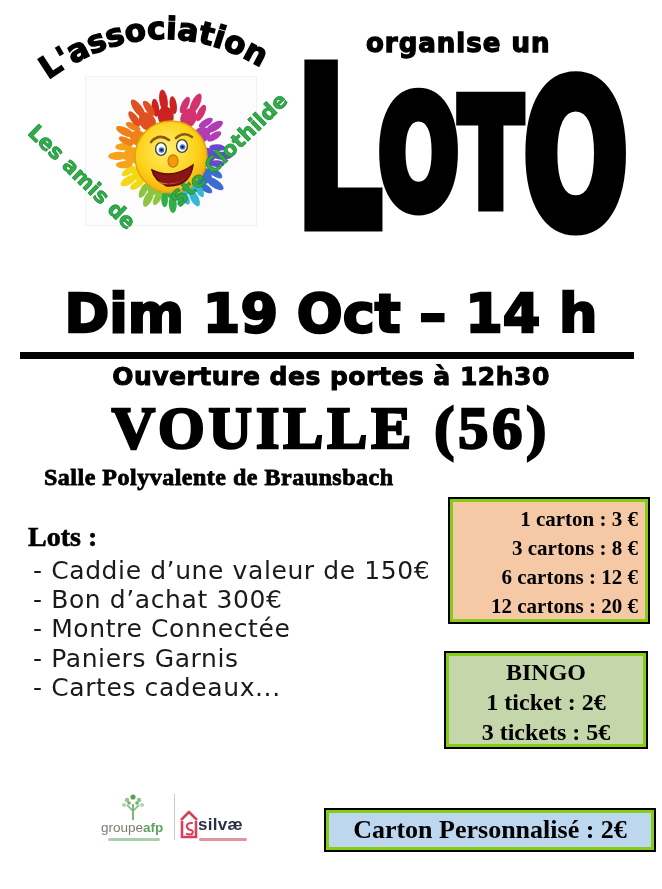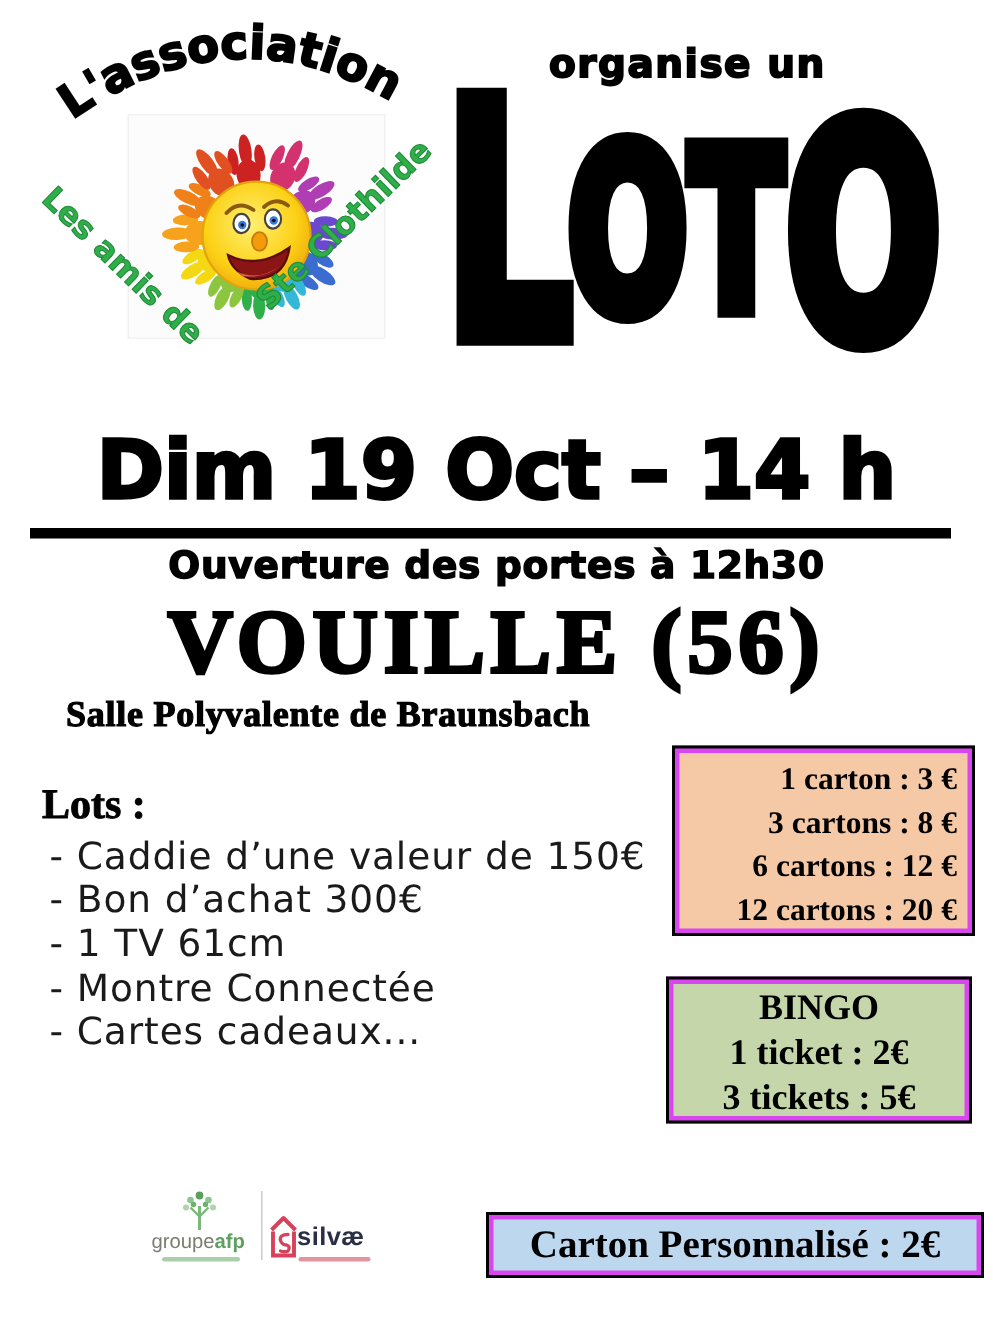--- a/index.html
+++ b/index.html
@@ -44,21 +44,21 @@
   .venue-line{position:absolute;left:44px;top:464px;font-family:"Liberation Serif",serif;
               font-weight:bold;font-size:24px;-webkit-text-stroke:0.8px #000;letter-spacing:0.5px;}
 
   
   .lots-title{position:absolute;left:28px;top:521px;font-family:"Liberation Serif",serif;
               font-weight:bold;font-size:28px;-webkit-text-stroke:0.6px #000;}
   .lots-list{position:absolute;left:33px;top:556px;font-family:"DejaVu Sans",sans-serif;
              font-size:25px;line-height:29.2px;letter-spacing:0.6px;color:#1a1a1a;}
 
   
-  .pbox{position:absolute;border:2px solid #000;background:#d946ef;padding:3px;box-sizing:border-box;}
+  .pbox{position:absolute;border:2px solid #000;background:#84cc16;padding:3px;box-sizing:border-box;}
   .pbox-inner{width:100%;height:100%;box-sizing:border-box;font-family:"Liberation Serif",serif;font-weight:bold;}
   .cartons-box{left:448px;top:497px;width:202px;height:127px;}
   .cartons-inner{text-align:right;padding:3px 7px 0 0;font-size:21px;line-height:29px;}
   .bingo-box{left:444px;top:651px;width:204px;height:98px;}
   .bingo-inner{text-align:center;padding-top:1px;font-size:24px;line-height:30px;}
   .custom-box{left:324px;top:808px;width:332px;height:44px;}
   .custom-inner{text-align:center;font-size:26px;line-height:34px;}
 
   
   .sponsors{position:absolute;left:95px;top:788px;width:170px;height:62px;}
@@ -202,22 +202,22 @@
   <div class="date-line">Dim 19 Oct – 14 h</div>
   <div class="date-underline"></div>
   <div class="doors-line">Ouverture des portes à 12h30</div>
   <div class="city-line">VOUILLE (56)</div>
   <div class="venue-line">Salle Polyvalente de Braunsbach</div>
 
   <div class="lots-title">Lots :</div>
   <div class="lots-list">
     <div>- Caddie d’une valeur de 150€</div>
     <div>- Bon d’achat 300€</div>
-    <div>- 1 TV 61cm</div>
     <div>- Montre Connectée</div>
+    <div>- Paniers Garnis</div>
     <div>- Cartes cadeaux...</div>
   </div>
 
   <div class="pbox cartons-box">
     <div class="pbox-inner cartons-inner" style="background:#F6C9A6;">
       <div>1 carton : 3 €</div>
       <div>3 cartons : 8 €</div>
       <div>6 cartons : 12 €</div>
       <div>12 cartons : 20 €</div>
     </div>

